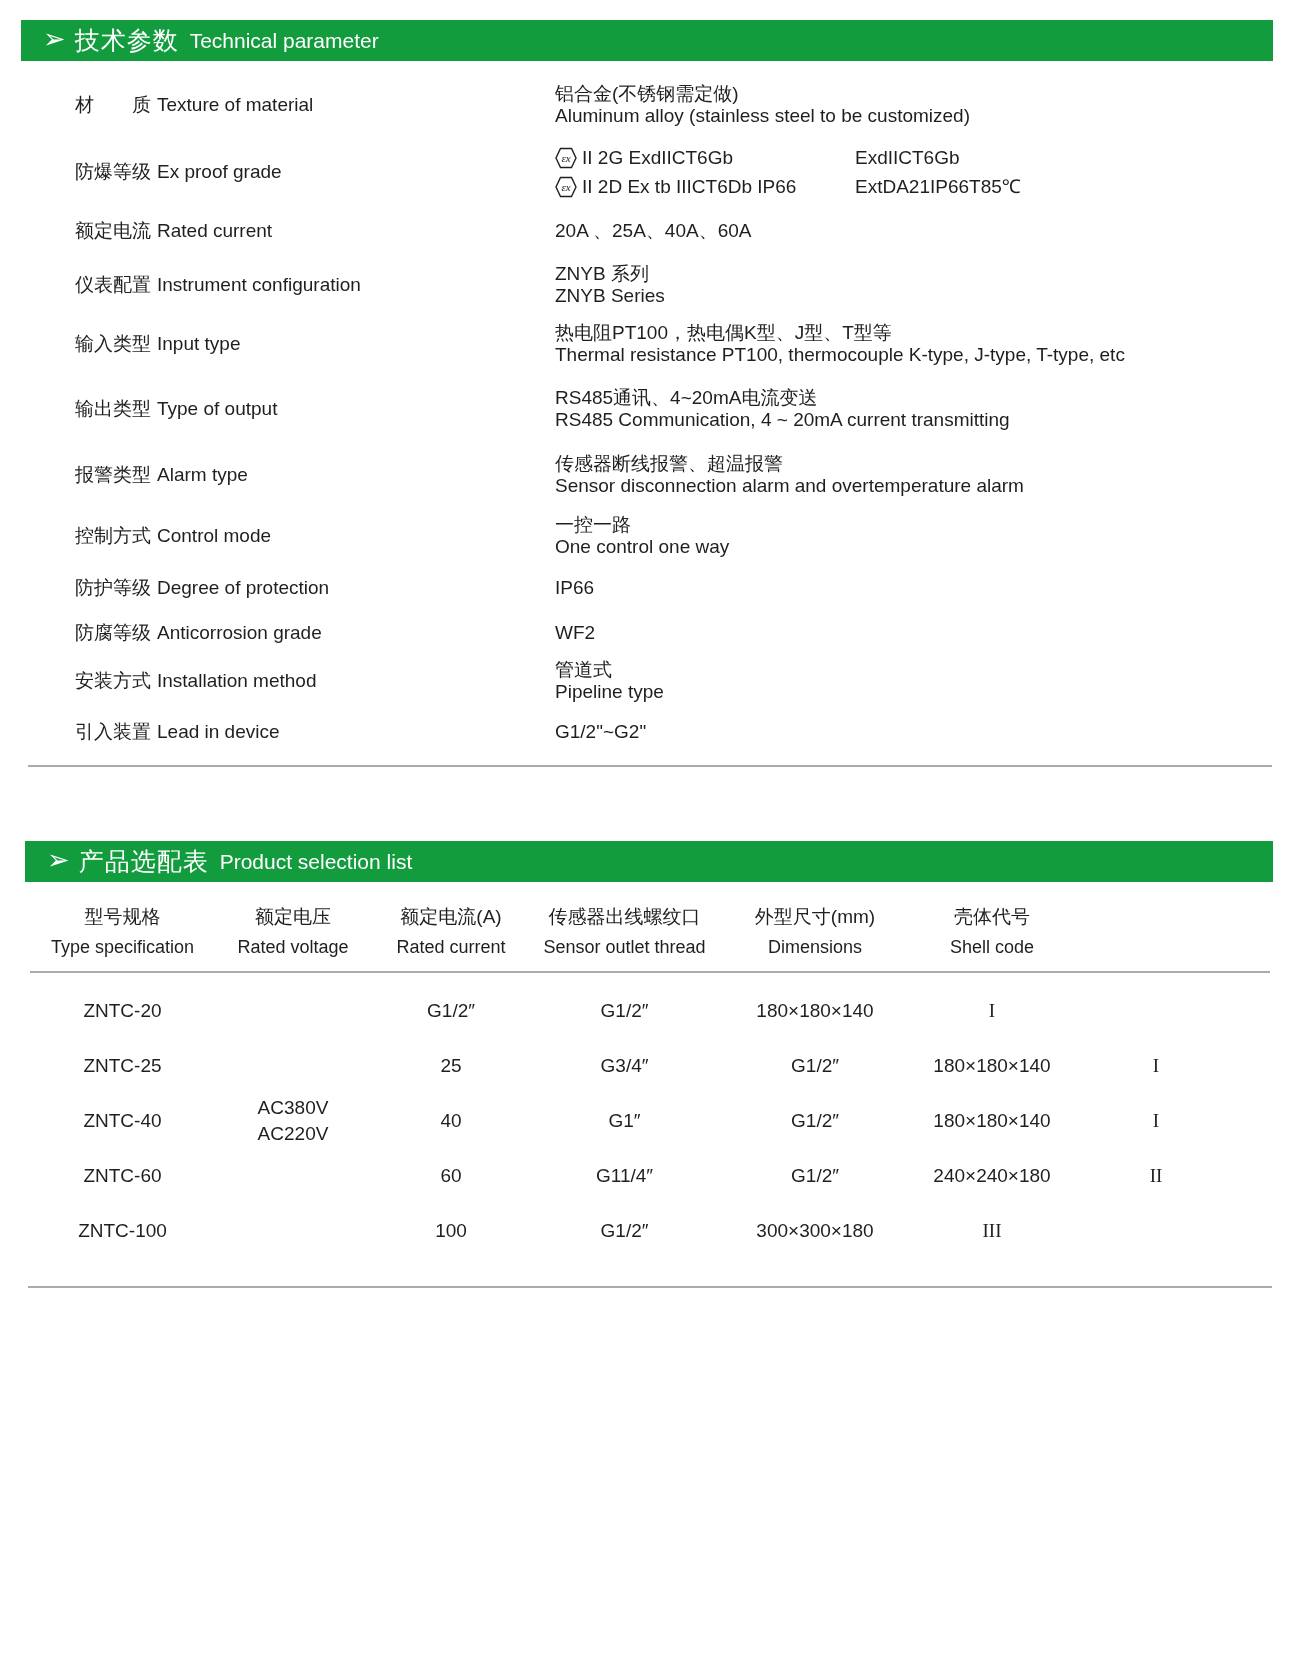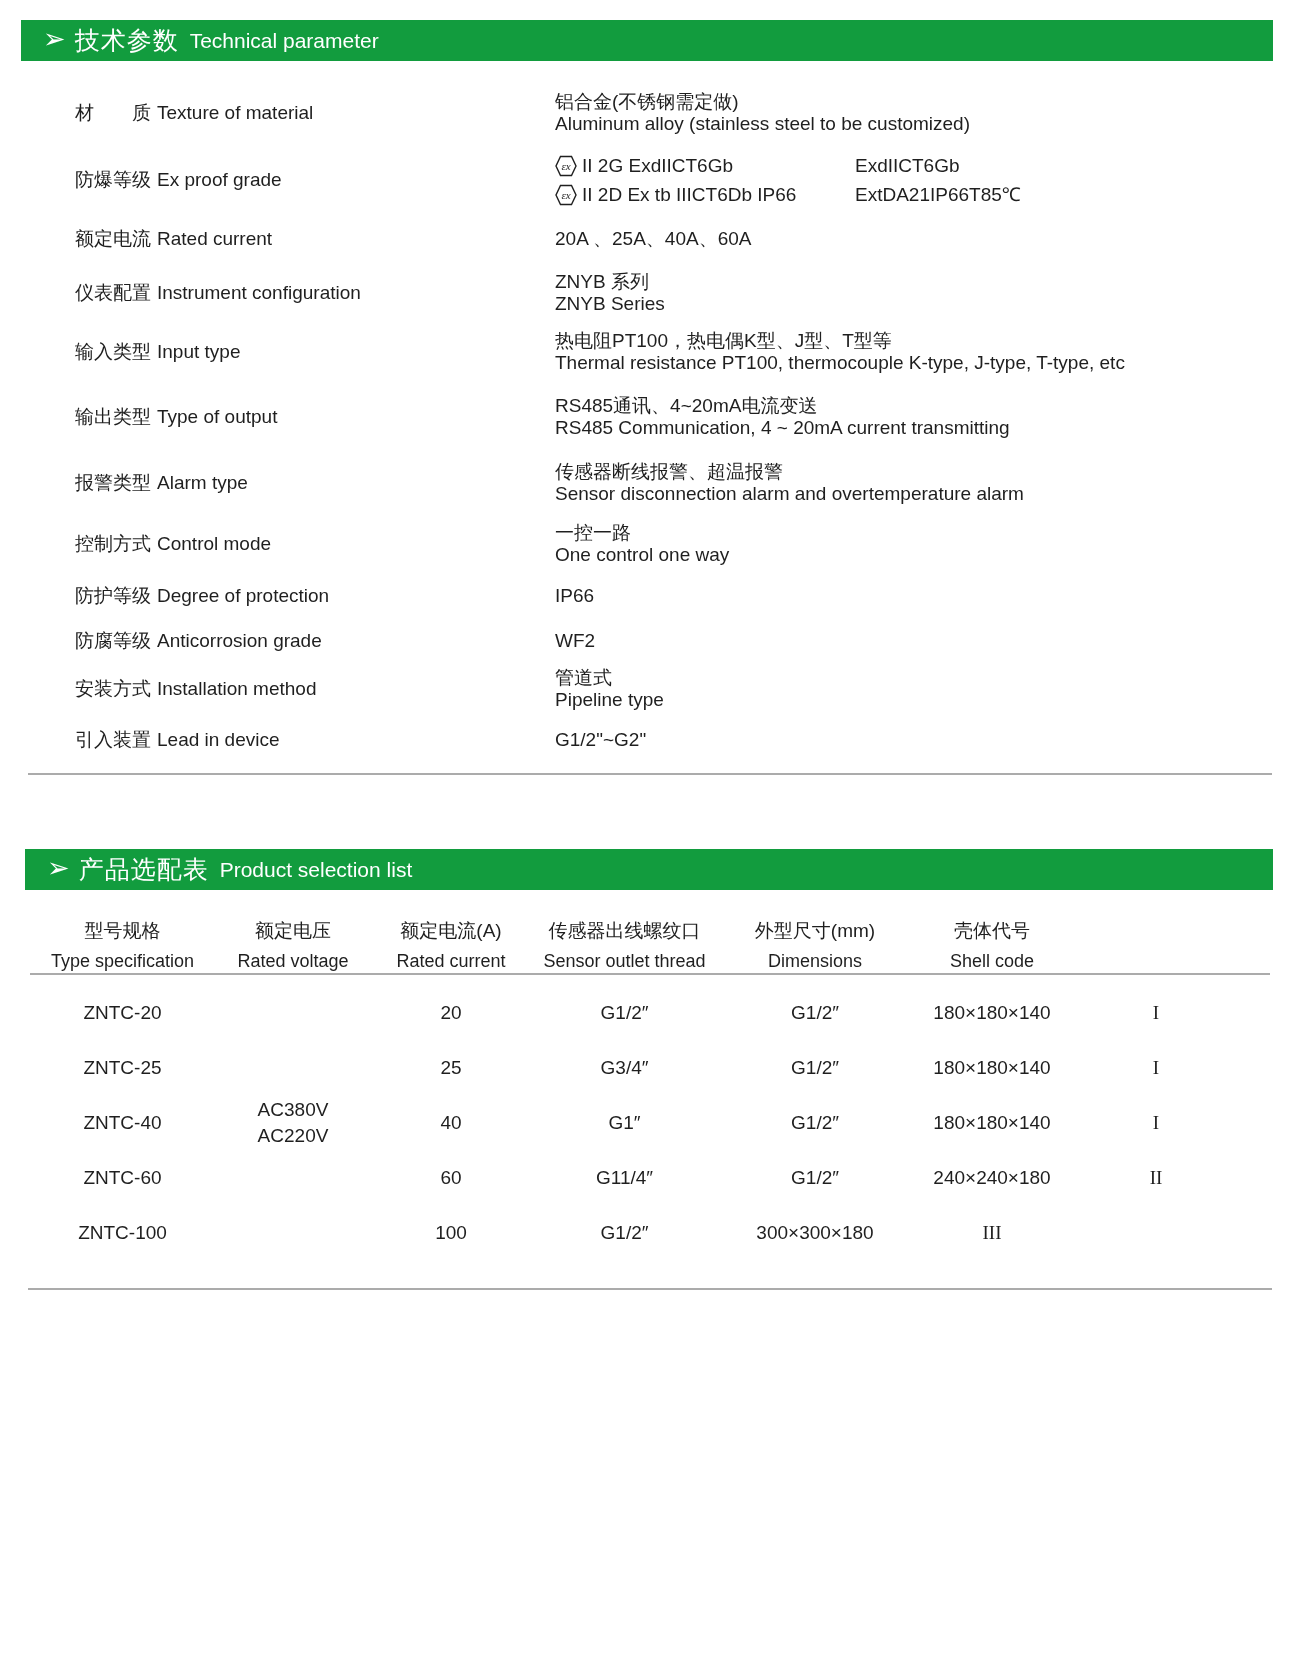--- a/index.html
+++ b/index.html
@@ -21,21 +21,21 @@
     display:flex;align-items:center;
     color:#ffffff;
     padding-left:22px;
     box-sizing:border-box;
   }
   .section-bar .arrow{font-size:27px;line-height:1;margin-right:9px;transform:translateY(-1px);}
   .section-bar .t-zh{font-size:25px;letter-spacing:1px;}
   .section-bar .t-en{font-size:21px;margin-left:11px;}
 
   
-  .spec-list{margin-top:16px;}
+  .spec-list{margin-top:8px;}
   .spec-row{display:flex;align-items:center;}
   .spec-label{
     width:555px;box-sizing:border-box;padding-left:75px;
     font-size:19px;flex:none;
   }
   .spec-label .en{font-size:19px;margin-left:6px;}
   .spec-value{font-size:19px;line-height:22px;}
   .spec-value .v-zh{font-size:19px;}
   .spec-value .v-en{font-size:19px;}
   .single-line{font-size:19px;}
@@ -58,21 +58,21 @@
   .sel-grid{
     display:grid;
     grid-template-columns:185px 156px 160px 187px 194px 160px 168px;
   }
   .sel-grid .cell{
     text-align:center;
     display:flex;flex-direction:column;justify-content:center;align-items:center;
   }
   .th .zh{font-size:19px;margin-bottom:6px;}
   .th .en{font-size:18px;line-height:23px;}
-  .sel-header{padding-top:22px;padding-bottom:0;align-items:flex-start;margin-top:6px;}
+  .sel-header{padding-top:22px;padding-bottom:12px;align-items:flex-start;}
   .sel-header .cell{justify-content:flex-start;}
   .sel-row{height:55px;}
   .sel-row .cell{font-size:19px;}
   .serif{font-family:"Liberation Serif", serif;font-size:20px;}
   .voltage-cell{line-height:26px;}
 </style>
 </head>
 <body>
 
 <div class="page">
@@ -233,21 +233,20 @@
       </div>
     </div>
 
     <div class="divider" style="margin:0;"></div>
 
     <div style="height:10px"></div>
 
     <div class="sel-grid sel-row">
       <div class="cell">ZNTC-20</div>
       <div class="cell"></div>
-      <div class="cell">20</div>
       <div class="cell">G1/2″</div>
       <div class="cell">G1/2″</div>
       <div class="cell">180×180×140</div>
       <div class="cell serif">I</div>
     </div>
 
     <div class="sel-grid sel-row">
       <div class="cell">ZNTC-25</div>
       <div class="cell"></div>
       <div class="cell">25</div>

